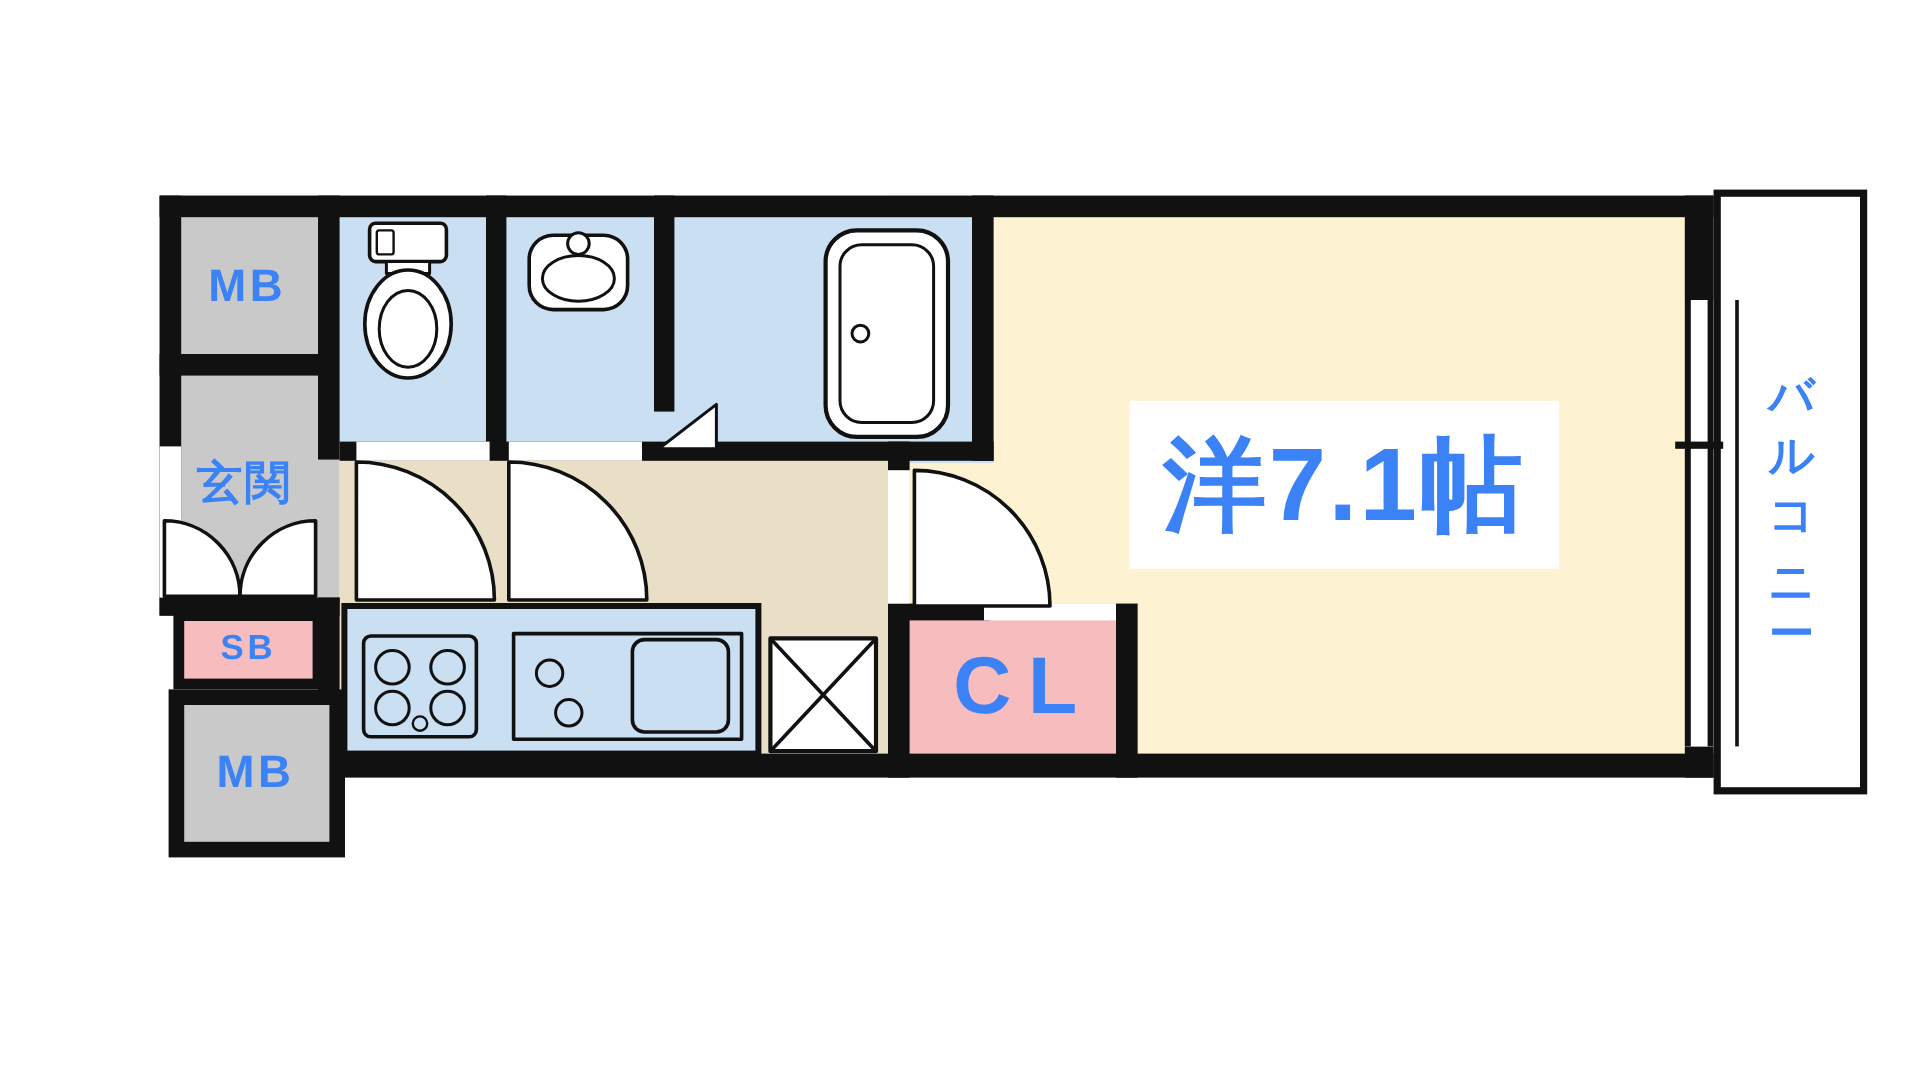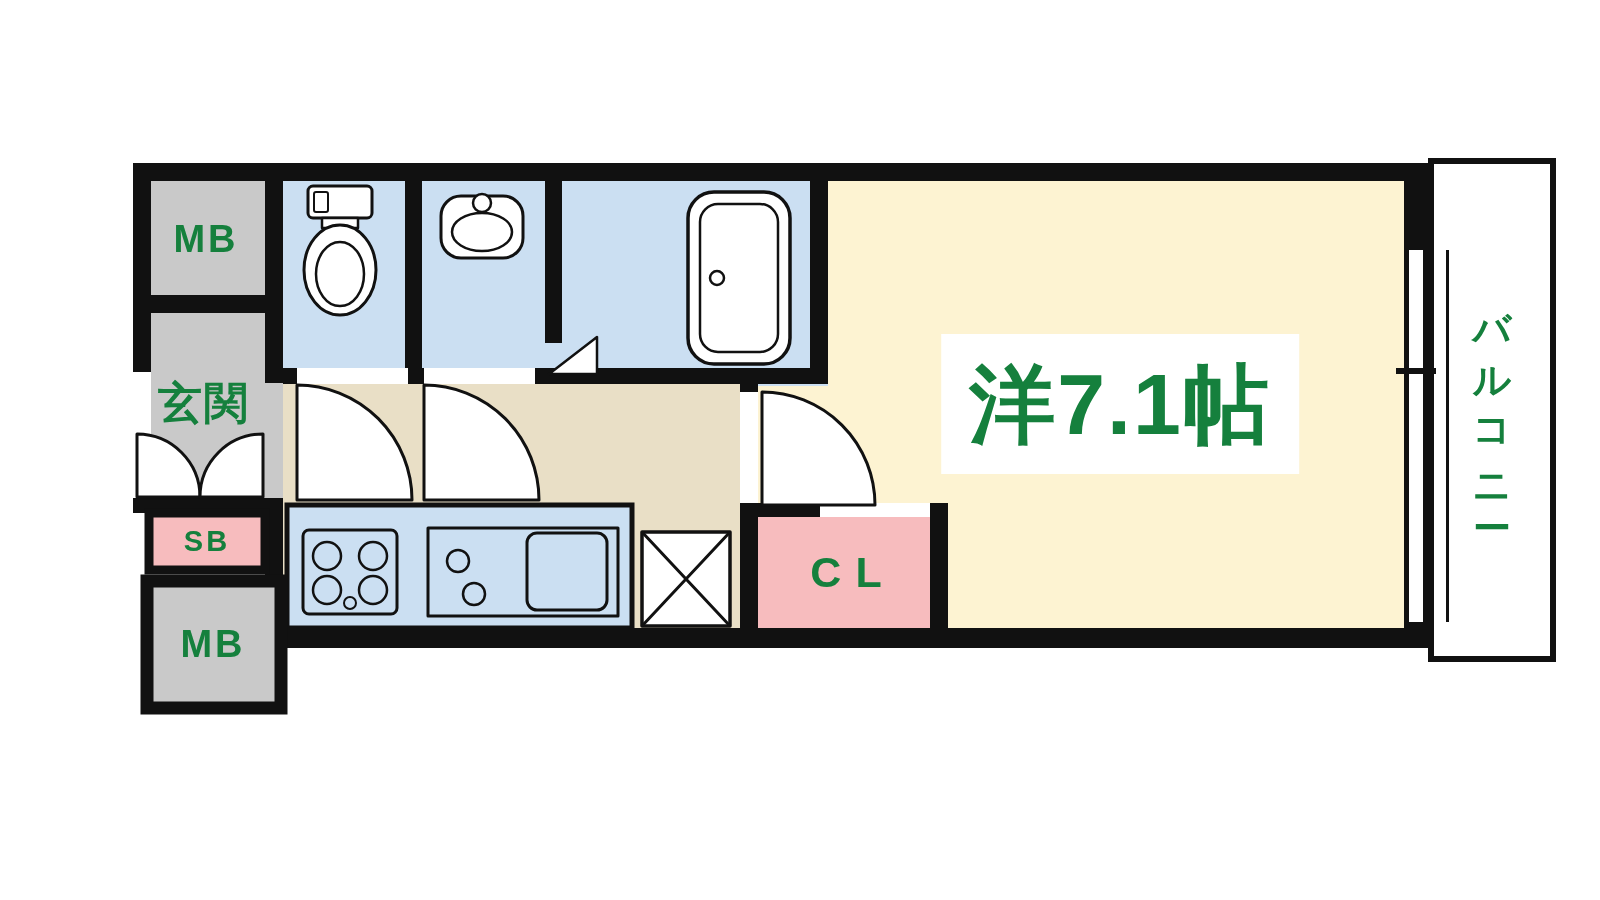--- a/index.html
+++ b/index.html
@@ -3,27 +3,27 @@
 <meta charset="utf-8">
 <style>
   html,body{margin:0;padding:0;background:#ffffff;}
   .stage{
     position:relative;width:1600px;height:900px;background:#ffffff;overflow:hidden;
     font-family:"Liberation Sans","DejaVu Sans",sans-serif;color:#111;
   }
   .plan-svg{position:absolute;left:0;top:0;width:1600px;height:900px;}
   .label{
     position:absolute;transform:translate(-50%,-50%);
-    font-weight:600;color:#15803d;white-space:nowrap;line-height:1;
+    font-weight:600;color:#3b82f6;white-space:nowrap;line-height:1;
   }
   .label-mb-top{left:206px;top:239px;font-size:38px;letter-spacing:3px;}
-  .label-genkan{left:204px;top:403px;font-size:44px;letter-spacing:2px;text-align:right;}
+  .label-genkan{left:204px;top:403px;font-size:38px;letter-spacing:2px;text-align:right;}
   .label-sb{left:207px;top:541px;font-size:29px;letter-spacing:3px;}
   .label-mb-bottom{left:213px;top:644px;font-size:38px;letter-spacing:3px;}
-  .label-cl{left:846px;top:572px;font-size:43px;letter-spacing:14px;padding-left:14px;}
+  .label-cl{left:846px;top:572px;font-size:67px;letter-spacing:14px;padding-left:14px;}
   .label-main{
     left:1120px;top:404px;font-size:86px;letter-spacing:2px;
     background:#ffffff;padding:27px 28px;
   }
   .label-balcony{
     left:1492px;top:402px;font-size:38px;
     writing-mode:vertical-rl;text-orientation:upright;letter-spacing:12px;
   }
 </style>
 </head>

